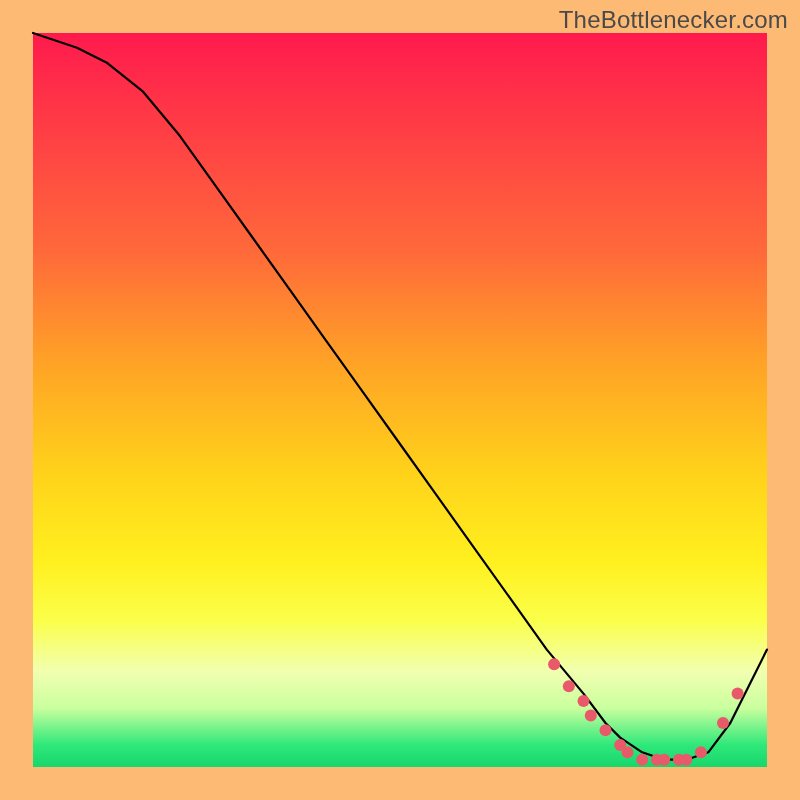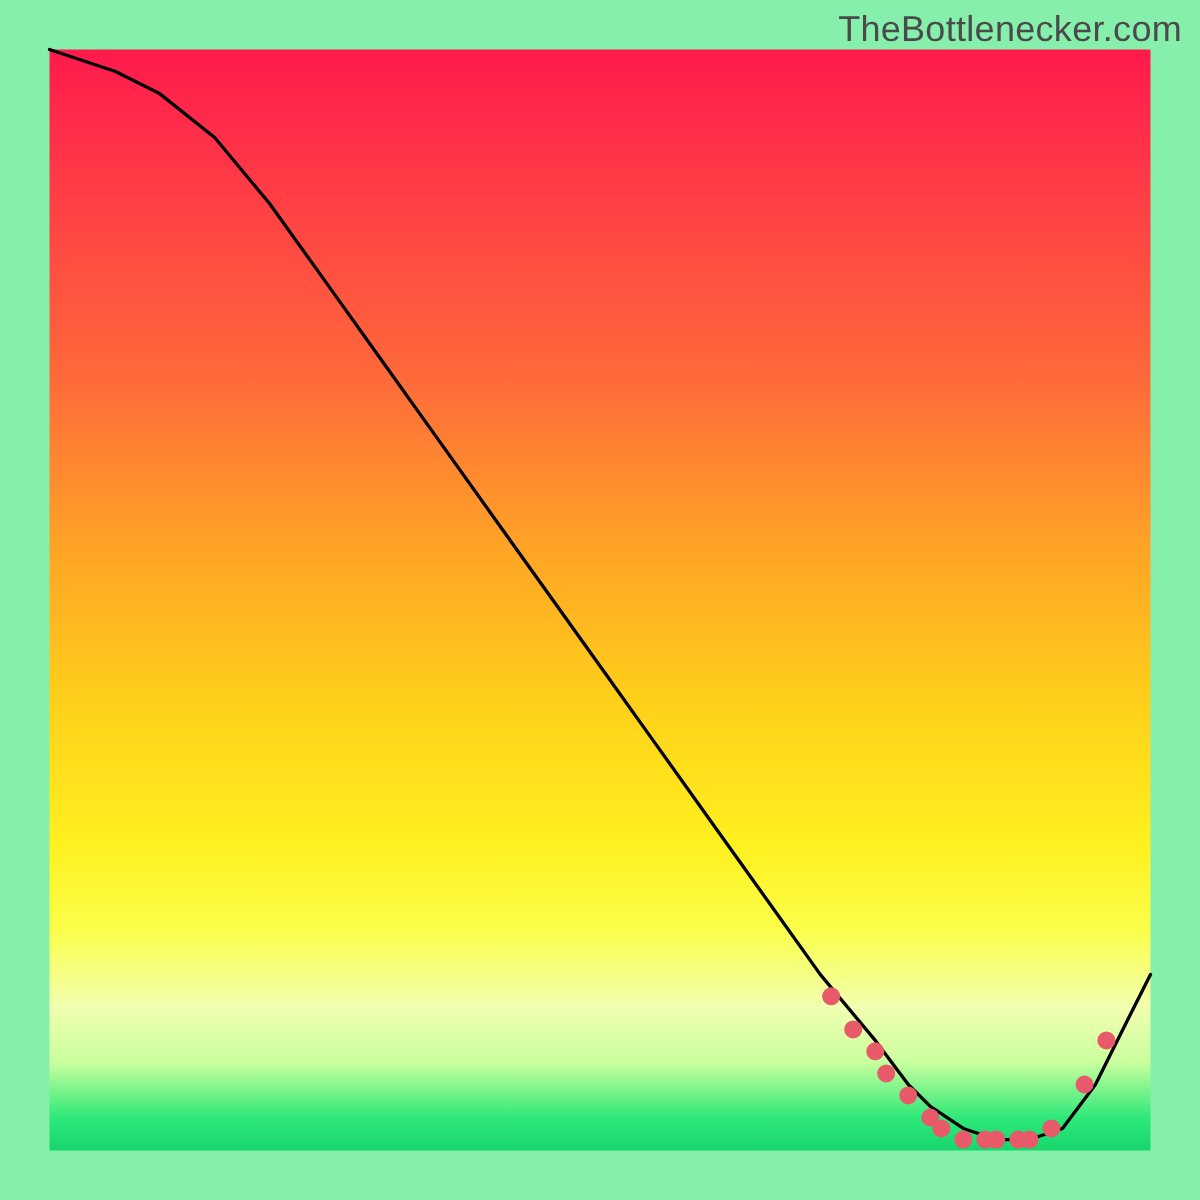--- a/index.html
+++ b/index.html
@@ -8,21 +8,21 @@
     width: 800px;
     height: 800px;
     background: #000;
     overflow: hidden;
     font-family: Arial, Helvetica, sans-serif;
   }
   .frame {
     position: relative;
     width: 800px;
     height: 800px;
-    background: #86efac;
+    background: #fdba74;
   }
   .plot {
     position: absolute;
     left: 33px;
     top: 33px;
     width: 734px;
     height: 734px;
     
     background: linear-gradient(
       to bottom,

